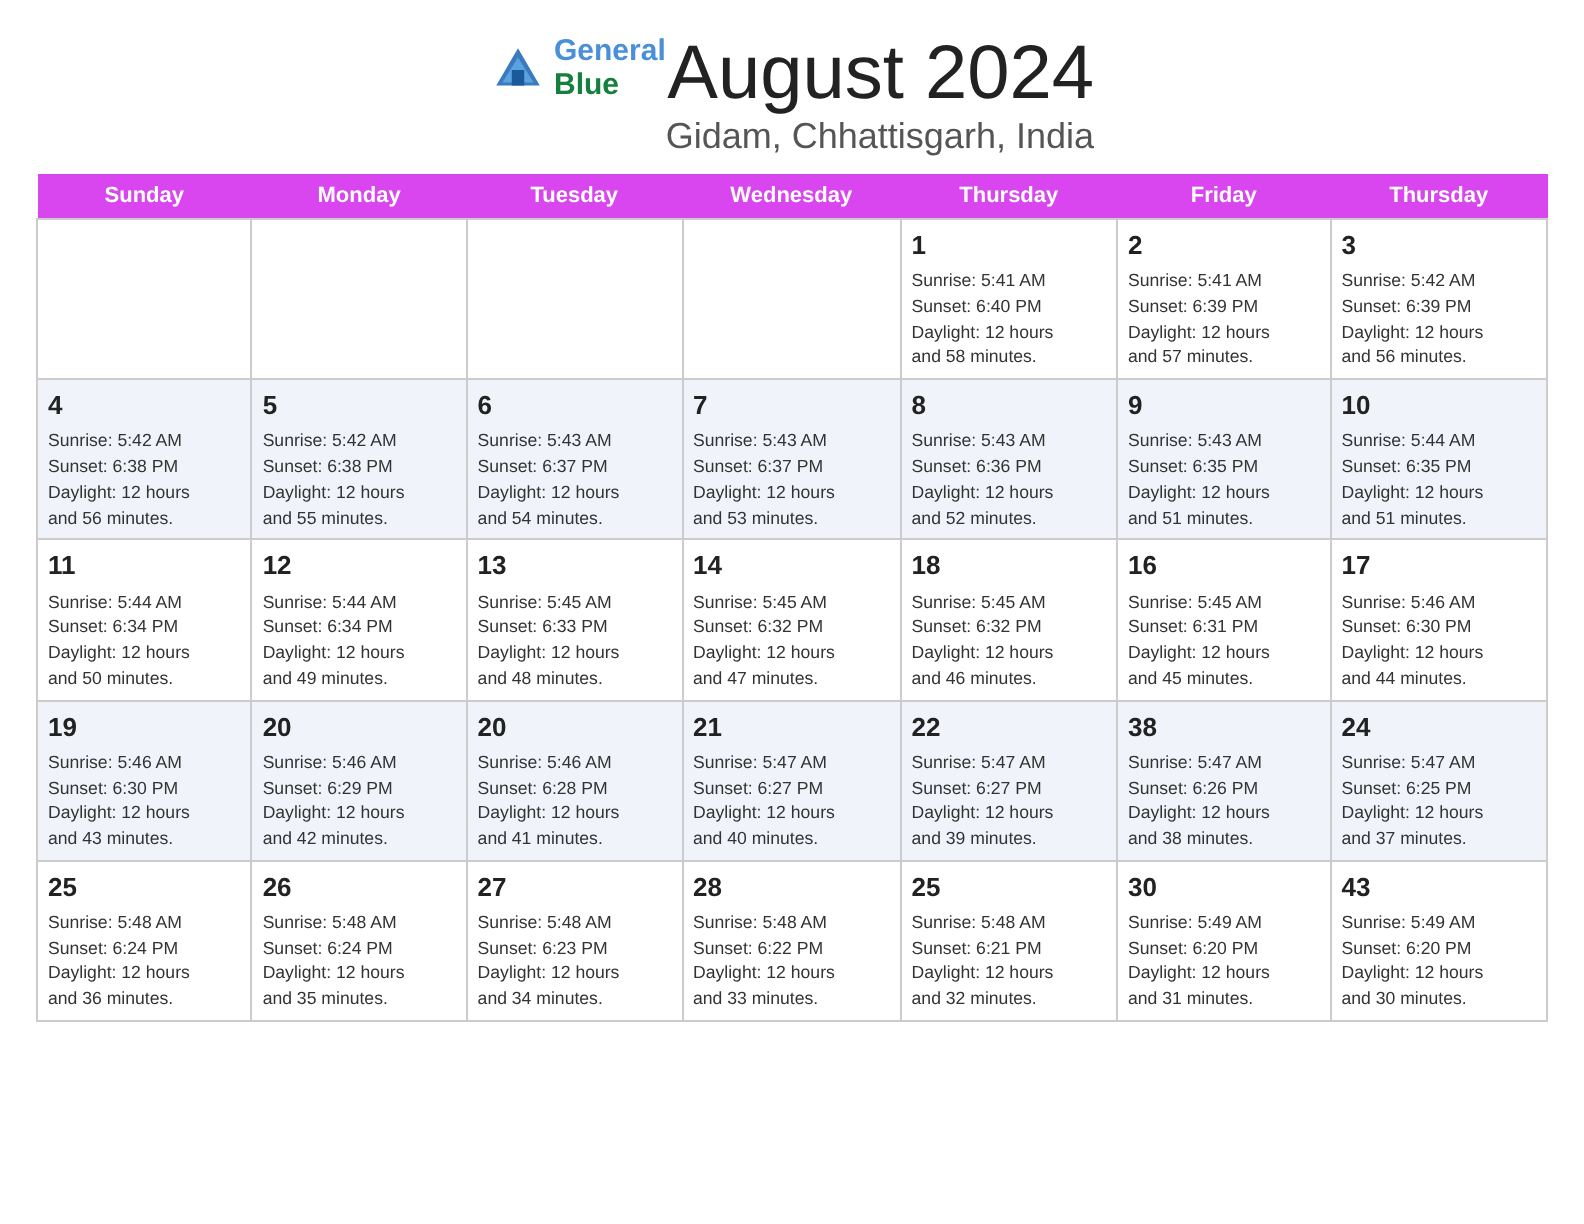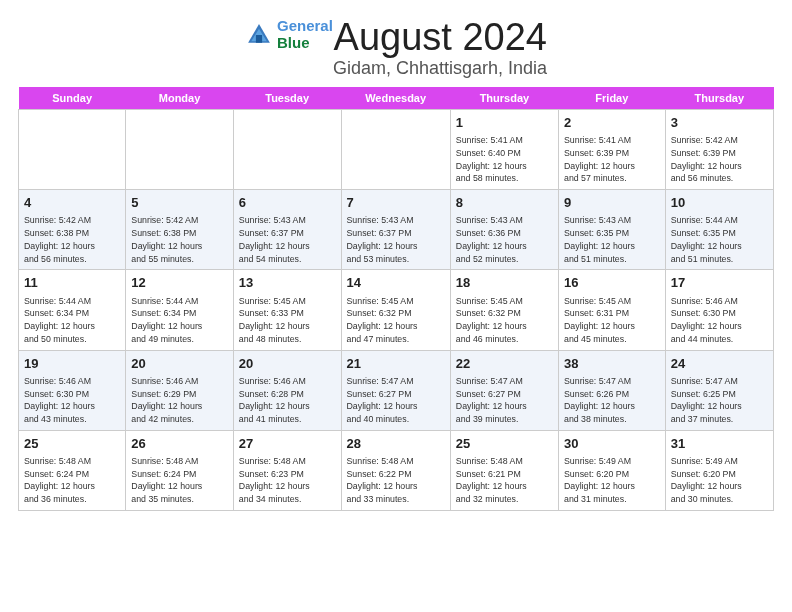--- a/index.html
+++ b/index.html
@@ -350,21 +350,21 @@
 and 32 minutes.</div>
           </td>
           <td>
             <span class="day-num">30</span>
             <div class="day-info" style="white-space: pre-line;">Sunrise: 5:49 AM
 Sunset: 6:20 PM
 Daylight: 12 hours
 and 31 minutes.</div>
           </td>
           <td>
-            <span class="day-num">31</span>
+            <span class="day-num">43</span>
             <div class="day-info" style="white-space: pre-line;">Sunrise: 5:49 AM
 Sunset: 6:20 PM
 Daylight: 12 hours
 and 30 minutes.</div>
           </td>
         </tr>
       </tbody>
   </table>
 </div>
 

